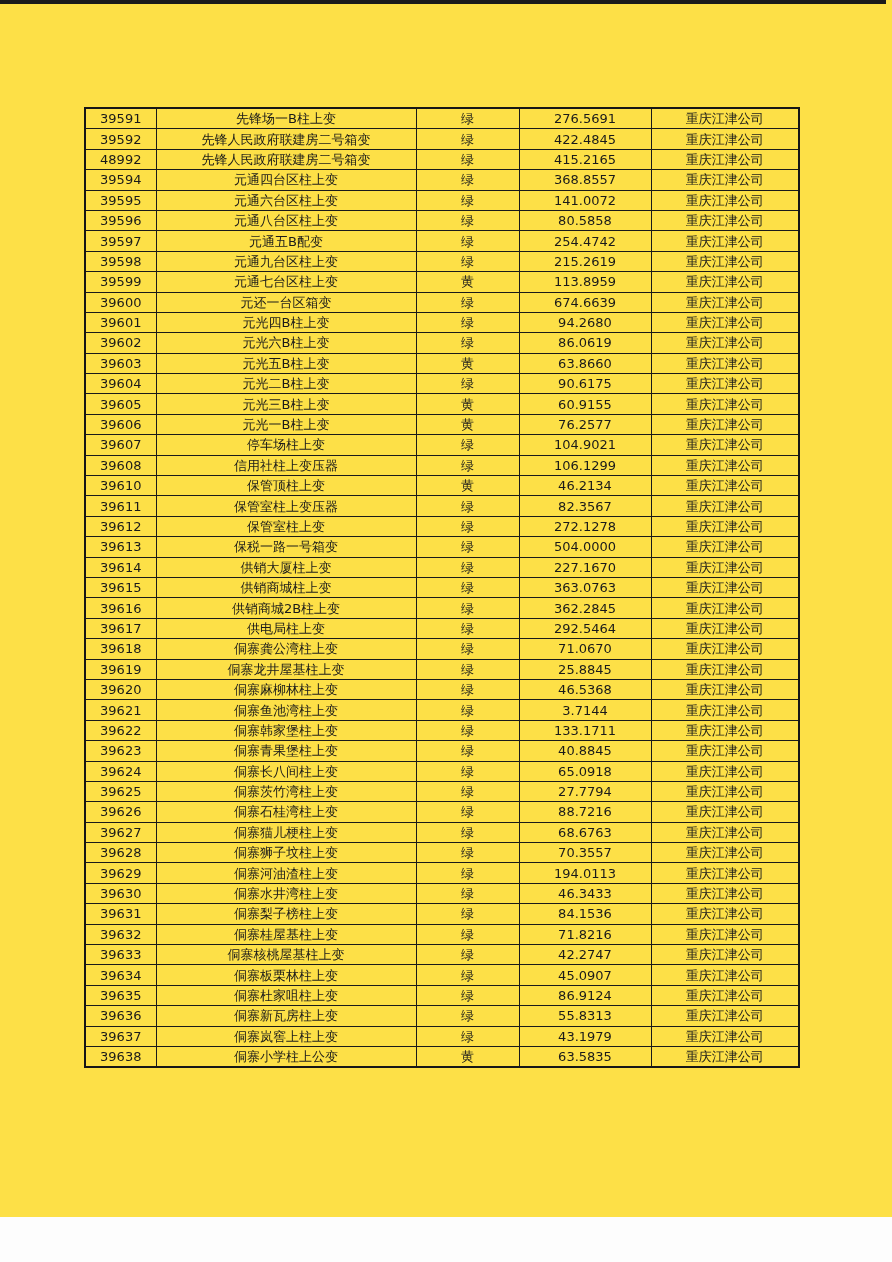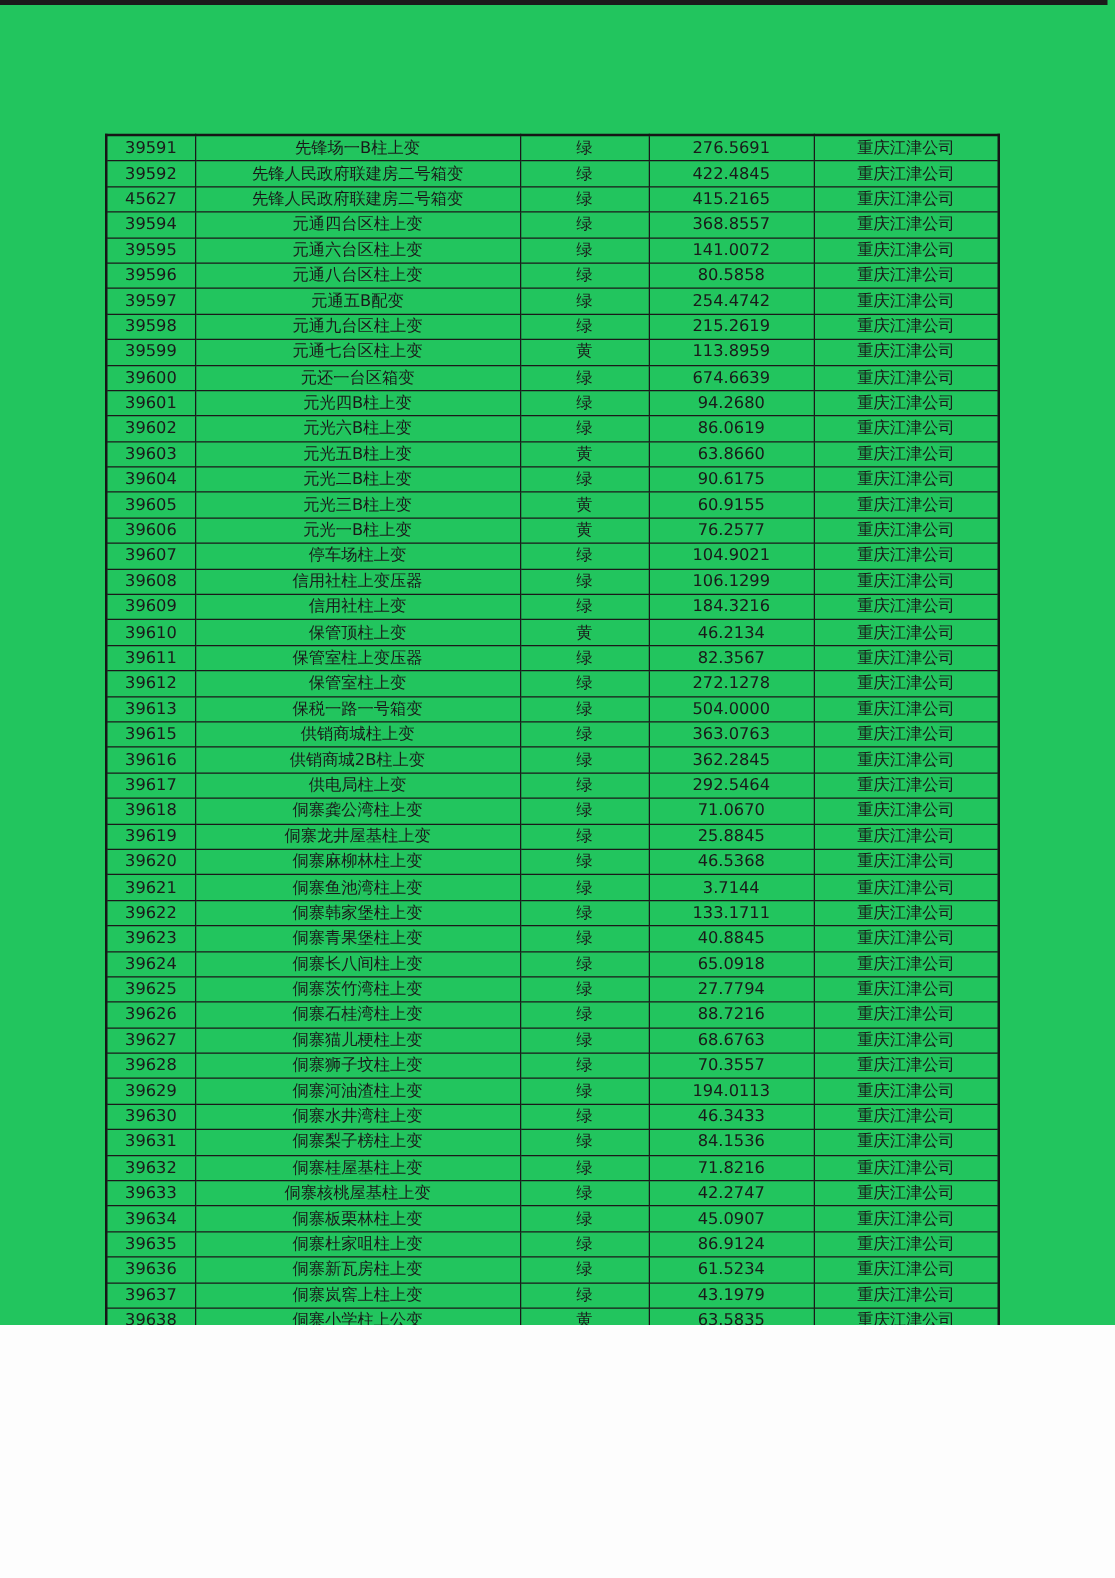--- a/index.html
+++ b/index.html
@@ -4,22 +4,22 @@
 <style>
   html, body {
     margin: 0;
     padding: 0;
     background: #fdfdfd;
     font-family: "DejaVu Sans", "Liberation Sans", sans-serif;
   }
   .page {
     position: relative;
     width: 892px;
-    height: 1060px;
-    background: #22c55e;
+    height: 1217px;
+    background: #fde047;
     overflow: hidden;
   }
   .top-edge {
     position: absolute;
     left: 0;
     top: 0;
     width: 886px;
     height: 4px;
     background: #1b1b1b;
   }
@@ -72,21 +72,21 @@
           <td class="col-company">重庆江津公司</td>
         </tr>
         <tr>
           <td class="col-id">39592</td>
           <td class="col-name">先锋人民政府联建房二号箱变</td>
           <td class="col-status">绿</td>
           <td class="col-value">422.4845</td>
           <td class="col-company">重庆江津公司</td>
         </tr>
         <tr>
-          <td class="col-id">45627</td>
+          <td class="col-id">48992</td>
           <td class="col-name">先锋人民政府联建房二号箱变</td>
           <td class="col-status">绿</td>
           <td class="col-value">415.2165</td>
           <td class="col-company">重庆江津公司</td>
         </tr>
         <tr>
           <td class="col-id">39594</td>
           <td class="col-name">元通四台区柱上变</td>
           <td class="col-status">绿</td>
           <td class="col-value">368.8557</td>
@@ -184,27 +184,20 @@
           <td class="col-company">重庆江津公司</td>
         </tr>
         <tr>
           <td class="col-id">39608</td>
           <td class="col-name">信用社柱上变压器</td>
           <td class="col-status">绿</td>
           <td class="col-value">106.1299</td>
           <td class="col-company">重庆江津公司</td>
         </tr>
         <tr>
-          <td class="col-id">39609</td>
-          <td class="col-name">信用社柱上变</td>
-          <td class="col-status">绿</td>
-          <td class="col-value">184.3216</td>
-          <td class="col-company">重庆江津公司</td>
-        </tr>
-        <tr>
           <td class="col-id">39610</td>
           <td class="col-name">保管顶柱上变</td>
           <td class="col-status">黄</td>
           <td class="col-value">46.2134</td>
           <td class="col-company">重庆江津公司</td>
         </tr>
         <tr>
           <td class="col-id">39611</td>
           <td class="col-name">保管室柱上变压器</td>
           <td class="col-status">绿</td>
@@ -219,20 +212,27 @@
           <td class="col-company">重庆江津公司</td>
         </tr>
         <tr>
           <td class="col-id">39613</td>
           <td class="col-name">保税一路一号箱变</td>
           <td class="col-status">绿</td>
           <td class="col-value">504.0000</td>
           <td class="col-company">重庆江津公司</td>
         </tr>
         <tr>
+          <td class="col-id">39614</td>
+          <td class="col-name">供销大厦柱上变</td>
+          <td class="col-status">绿</td>
+          <td class="col-value">227.1670</td>
+          <td class="col-company">重庆江津公司</td>
+        </tr>
+        <tr>
           <td class="col-id">39615</td>
           <td class="col-name">供销商城柱上变</td>
           <td class="col-status">绿</td>
           <td class="col-value">363.0763</td>
           <td class="col-company">重庆江津公司</td>
         </tr>
         <tr>
           <td class="col-id">39616</td>
           <td class="col-name">供销商城2B柱上变</td>
           <td class="col-status">绿</td>
@@ -369,21 +369,21 @@
           <td class="col-id">39635</td>
           <td class="col-name">侗寨杜家咀柱上变</td>
           <td class="col-status">绿</td>
           <td class="col-value">86.9124</td>
           <td class="col-company">重庆江津公司</td>
         </tr>
         <tr>
           <td class="col-id">39636</td>
           <td class="col-name">侗寨新瓦房柱上变</td>
           <td class="col-status">绿</td>
-          <td class="col-value">61.5234</td>
+          <td class="col-value">55.8313</td>
           <td class="col-company">重庆江津公司</td>
         </tr>
         <tr>
           <td class="col-id">39637</td>
           <td class="col-name">侗寨岚窖上柱上变</td>
           <td class="col-status">绿</td>
           <td class="col-value">43.1979</td>
           <td class="col-company">重庆江津公司</td>
         </tr>
         <tr>

